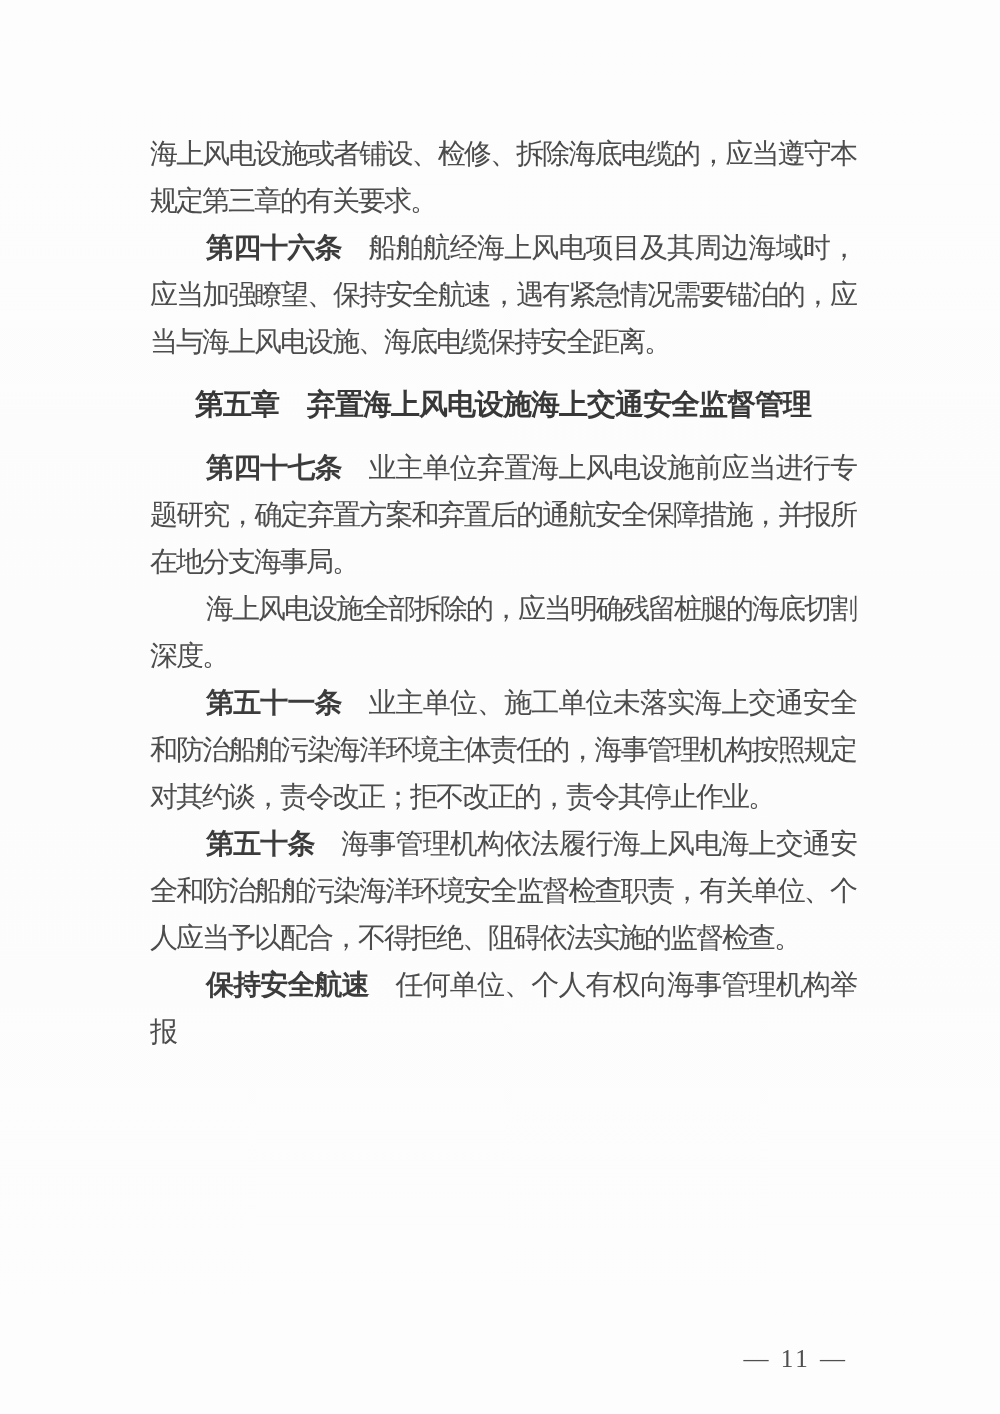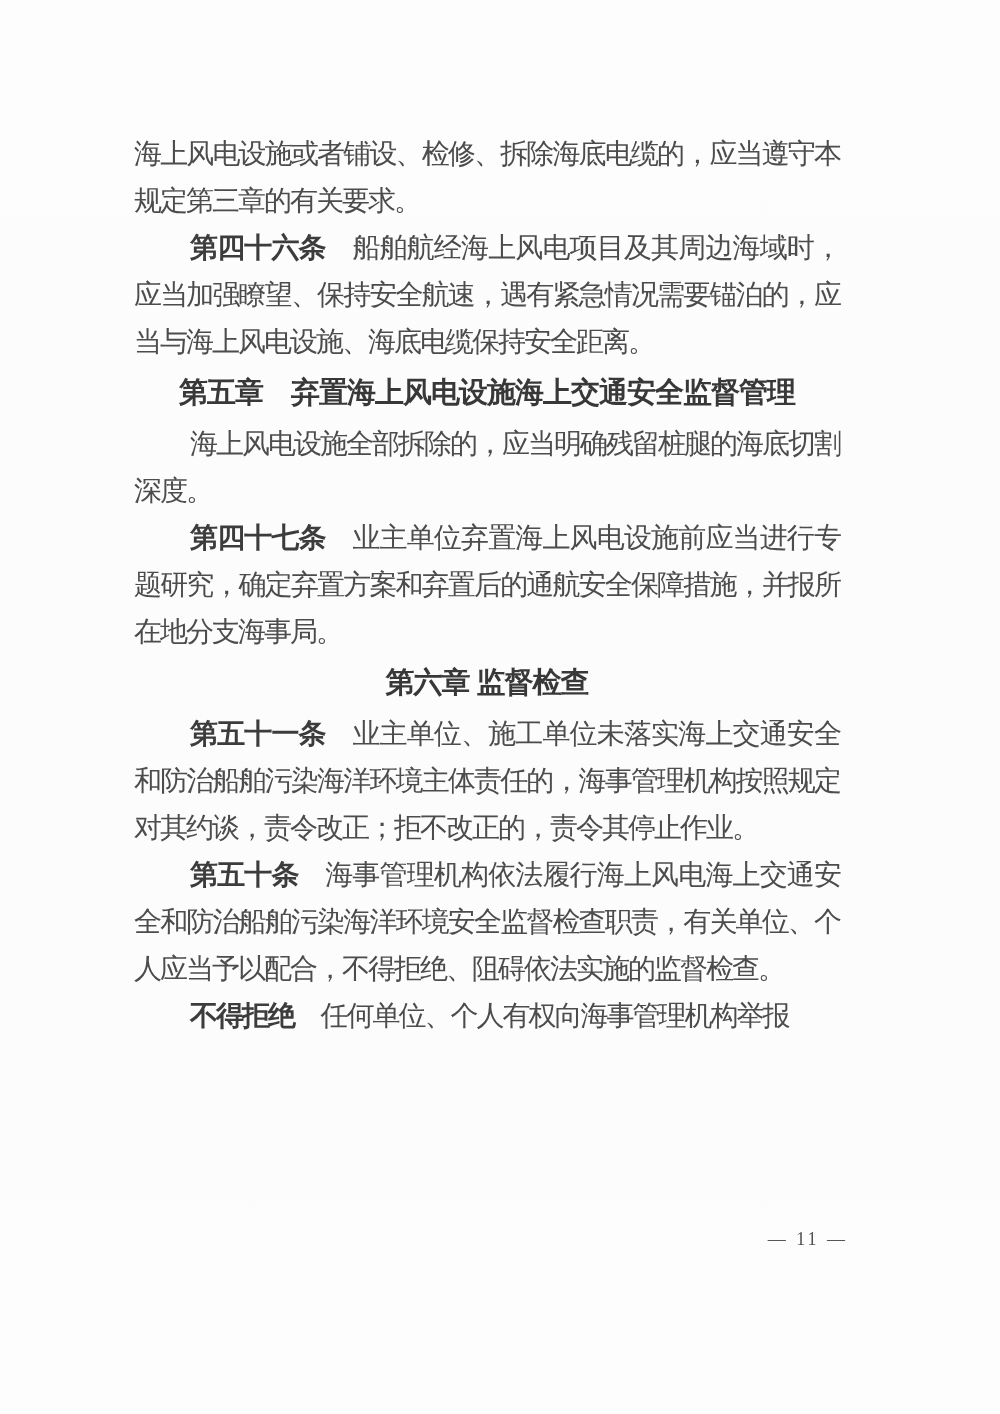--- a/index.html
+++ b/index.html
@@ -14,21 +14,21 @@
     overflow: hidden;
     font-family: "Liberation Serif", serif;
   }
   .page {
     position: absolute;
     inset: 0;
     background: linear-gradient(180deg, #fdfdfd 0%, #fcfcfc 50%, #fdfdfd 100%);
   }
   .content {
     position: absolute;
-    left: 134px;
+    left: 150px;
     top: 130px;
     width: 706px;
   }
   .para {
     margin: 0;
     font-size: 28px;
     line-height: 47px;
     letter-spacing: -2px;
     color: #4c4c4c;
     text-align: justify;
@@ -37,50 +37,49 @@
   }
   .para.indent {
     text-indent: 2em;
   }
   .article-head {
     font-weight: bold;
     color: #3c3c3c;
     padding-right: 0.95em;
   }
   .chapter-heading {
-    margin: 4px;
+    margin: 16px;
     font-size: 29px;
     line-height: 47px;
     letter-spacing: -1px;
     font-weight: bold;
     color: #383838;
     text-align: center;
     font-family: "Liberation Sans", sans-serif;
   }
   .page-number {
     position: absolute;
-    top: 1224px;
+    top: 1344px;
     right: 152px;
-    font-size: 18px;
+    font-size: 25px;
     line-height: 30px;
     letter-spacing: 3px;
     color: #4f4f4f;
     font-family: "Liberation Serif", serif;
     white-space: nowrap;
   }
 </style>
 </head>
 <body>
 
 <div class="page">
   <div class="content">
       <p class="para"><span>海上风电设施或者铺设、检修、拆除海底电缆的，应当遵守本规定第三章的有关要求。</span></p>
       <p class="para indent"><span class="article-head">第四十六条</span><span>船舶航经海上风电项目及其周边海域时，应当加强瞭望、保持安全航速，遇有紧急情况需要锚泊的，应当与海上风电设施、海底电缆保持安全距离。</span></p>
       <div class="chapter-heading">第五章　弃置海上风电设施海上交通安全监督管理</div>
+      <p class="para indent"><span class="article-head">第四十七条</span><span>业主单位弃置海上风电设施前应当进行专题研究，确定弃置方案和弃置后的通航安全保障措施，并报所在地分支海事局。</span></p>
       <p class="para indent"><span>海上风电设施全部拆除的，应当明确残留桩腿的海底切割深度。</span></p>
-      <p class="para indent"><span class="article-head">第四十七条</span><span>业主单位弃置海上风电设施前应当进行专题研究，确定弃置方案和弃置后的通航安全保障措施，并报所在地分支海事局。</span></p>
-      <div class="chapter-heading">第六章 监督检查</div>
       <p class="para indent"><span class="article-head">第五十一条</span><span>业主单位、施工单位未落实海上交通安全和防治船舶污染海洋环境主体责任的，海事管理机构按照规定对其约谈，责令改正；拒不改正的，责令其停止作业。</span></p>
       <p class="para indent"><span class="article-head">第五十条</span><span>海事管理机构依法履行海上风电海上交通安全和防治船舶污染海洋环境安全监督检查职责，有关单位、个人应当予以配合，不得拒绝、阻碍依法实施的监督检查。</span></p>
-      <p class="para indent"><span class="article-head">不得拒绝</span><span>任何单位、个人有权向海事管理机构举报</span></p>
+      <p class="para indent"><span class="article-head">保持安全航速</span><span>任何单位、个人有权向海事管理机构举报</span></p>
     </div>
   <div class="page-number">— 11 —</div>
 </div>
 
 </body></html>

